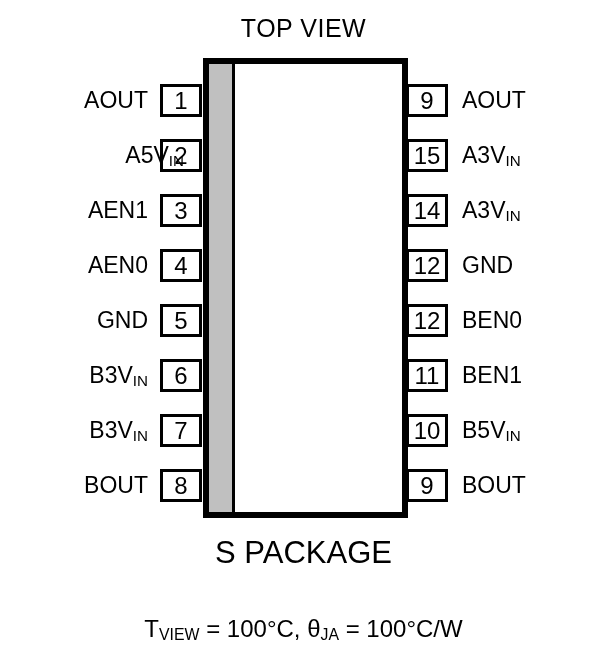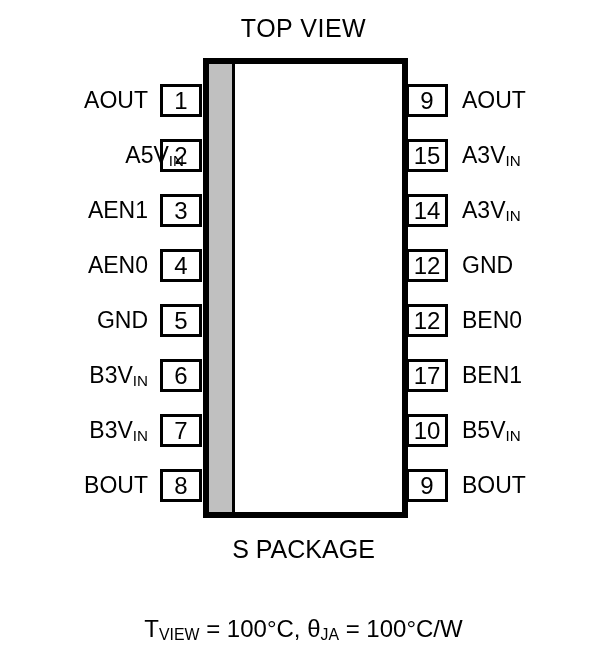--- a/index.html
+++ b/index.html
@@ -92,21 +92,21 @@
     position: relative;
     top: 0.22em;
   }
 
   
   .caption {
     position: absolute;
     left: 0;
     width: 607px;
     text-align: center;
-    font-size: 25px;
+    font-size: 31px;
     white-space: nowrap;
   }
   #caption-package { top: 535px; }
   #caption-leads   { top: 566px; }
   #caption-thermal { top: 615px; font-size: 24px; }
 </style>
 </head>
 <body>
 
 <div id="canvas">
@@ -139,21 +139,21 @@
       <div class="pin-box right" style="top: 84px;">9</div>
       <div class="pin-label right" style="top: 84px;">AOUT</div>
       <div class="pin-box right" style="top: 139px;">15</div>
       <div class="pin-label right" style="top: 139px;">A3V<sub>IN</sub></div>
       <div class="pin-box right" style="top: 194px; text-align: center;">14</div>
       <div class="pin-label right" style="top: 194px;">A3V<sub>IN</sub></div>
       <div class="pin-box right" style="top: 249px;">12</div>
       <div class="pin-label right" style="top: 249px;">GND</div>
       <div class="pin-box right" style="top: 304px;">12</div>
       <div class="pin-label right" style="top: 304px;">BEN0</div>
-      <div class="pin-box right" style="top: 359px;">17</div>
+      <div class="pin-box right" style="top: 359px;">11</div>
       <div class="pin-label right" style="top: 359px;">BEN1</div>
       <div class="pin-box right" style="top: 414px;">10</div>
       <div class="pin-label right" style="top: 414px;">B5V<sub>IN</sub></div>
       <div class="pin-box right" style="top: 469px;">9</div>
       <div class="pin-label right" style="top: 469px;">BOUT</div>
     </div>
 
   <div class="caption" id="caption-package">S PACKAGE</div>
 
 

